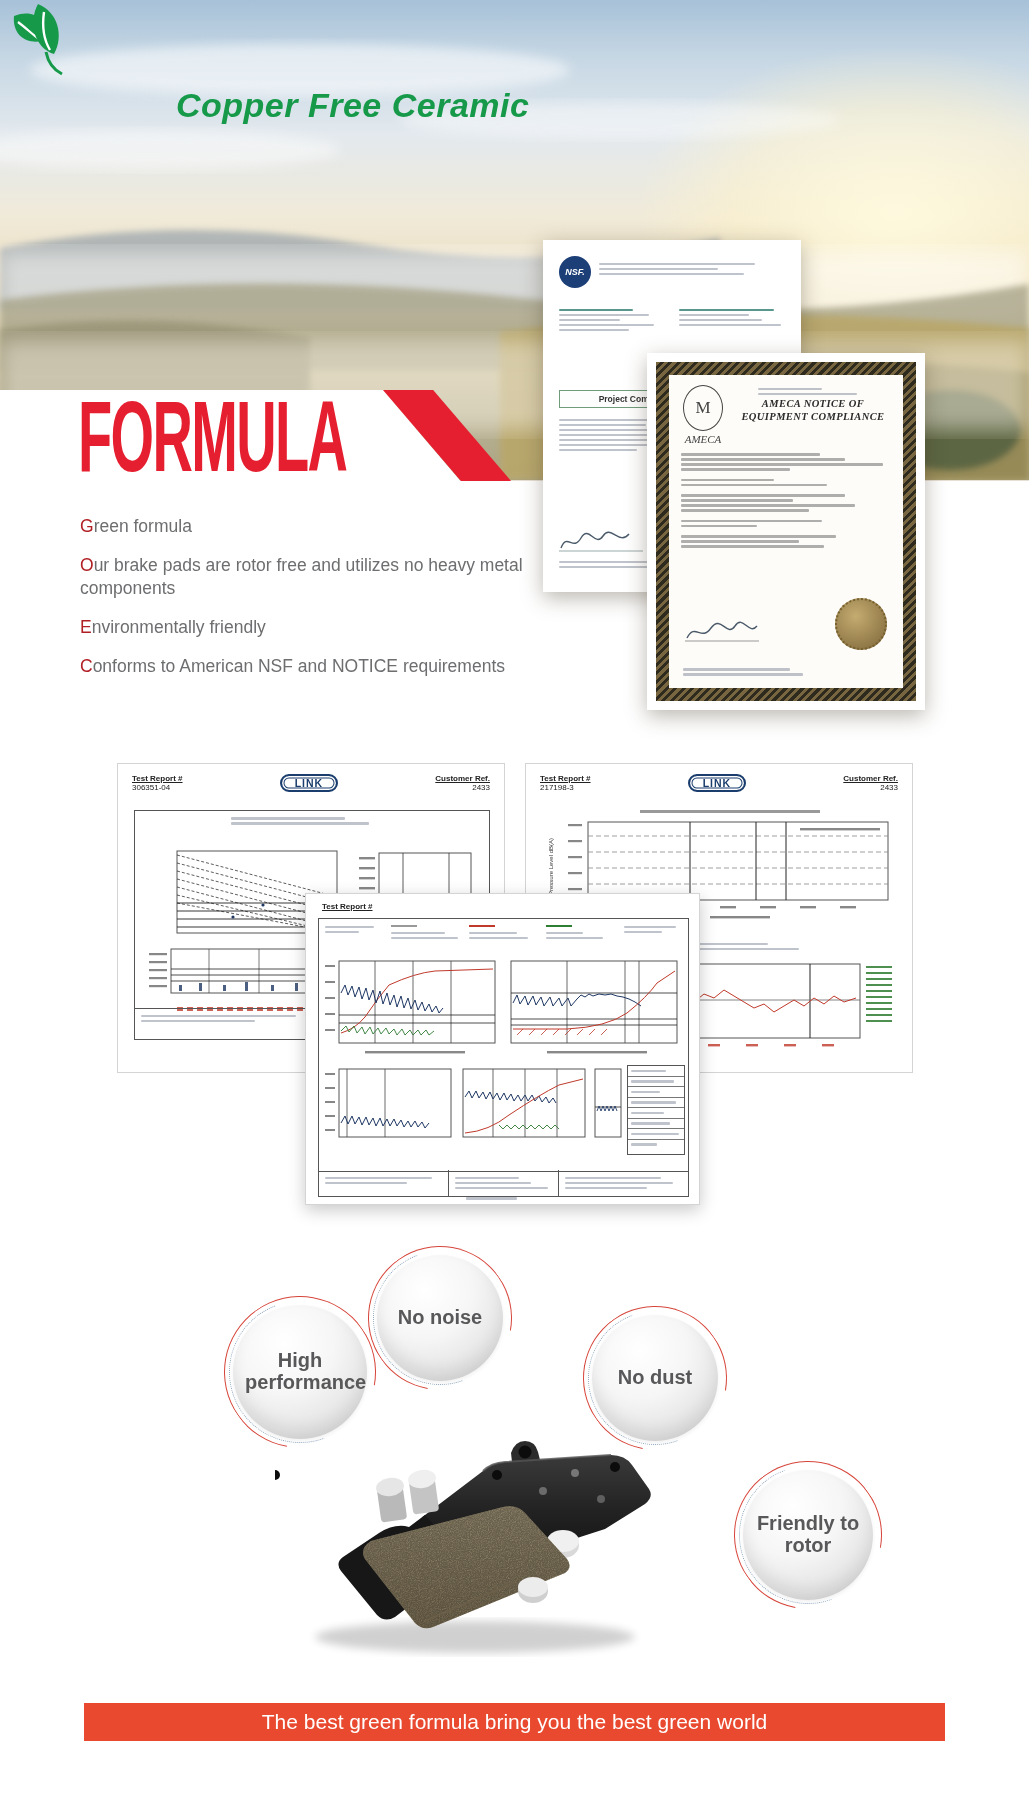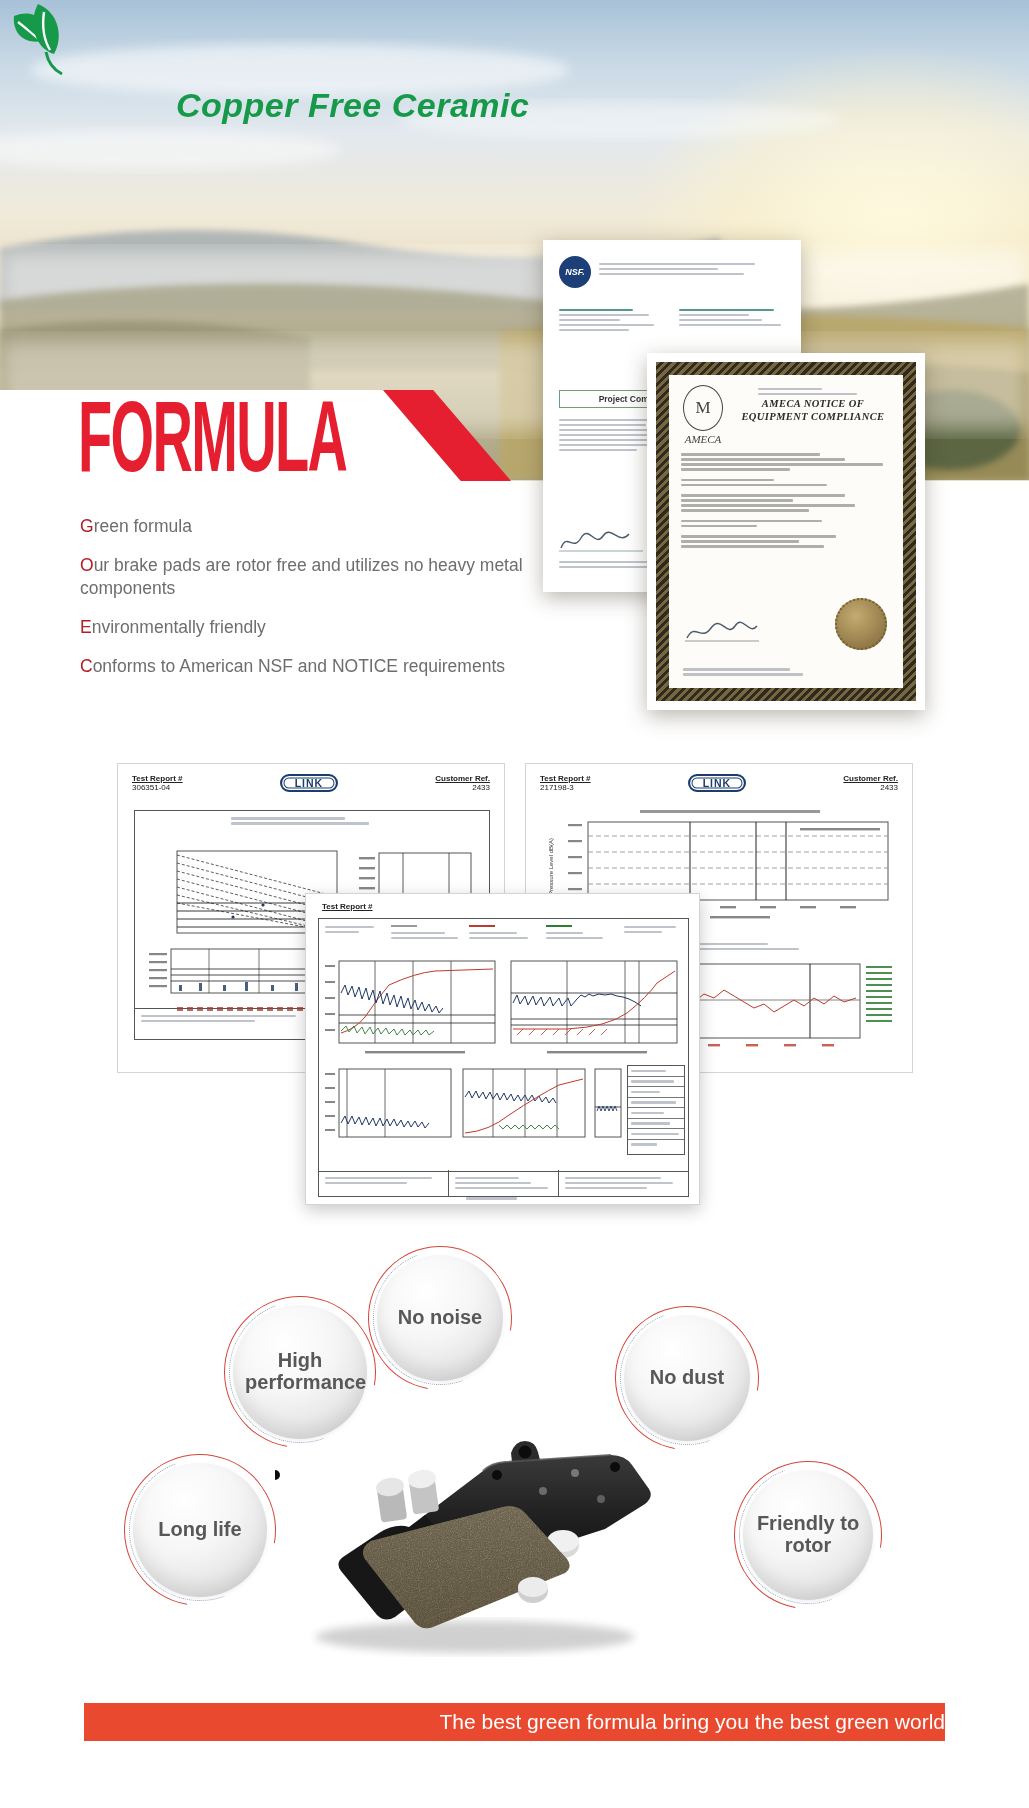--- a/index.html
+++ b/index.html
@@ -100,21 +100,21 @@
     border:1.6px solid #d6453a;border-bottom-color:transparent;transform:rotate(-35deg);}
   .badge::after{content:"";position:absolute;inset:-4px;border-radius:50%;
     border:1.4px dotted #8fa6bd;border-top-color:transparent;border-right-color:transparent;transform:rotate(25deg);}
   .badge span{max-width:82%;}
 
   
   .product{position:absolute;left:275px;top:1395px;width:400px;height:270px;}
 
   
   .banner{position:absolute;left:84px;top:1703px;width:861px;height:38px;background:#e9492f;
-    display:flex;align-items:center;justify-content:flex-end;color:#fff;font-size:21px;}
+    display:flex;align-items:center;justify-content:center;color:#fff;font-size:21px;}
 </style>
 </head>
 <body>
 
 <div class="page">
 
   <div class="hero">
     <svg width="1029" height="480">
       <defs>
         <filter id="b3">
@@ -610,25 +610,22 @@
         <div class="bar" style="width: 85%;"></div>
       </div>
   </div>
 
   <div class="badge" style="left:377px;top:1255px;width:126px;height:126px;">
       <span>No noise</span>
     </div>
   <div class="badge" style="left:233px;top:1305px;width:134px;height:134px;">
       <span>High performance</span>
     </div>
-  <div class="badge" style="left:624px;top:1315px;width:126px;height:126px;justify-content:center;">
+  <div class="badge" style="left:592px;top:1315px;width:126px;height:126px;justify-content:center;">
       <span>No dust</span>
-    </div>
-  <div class="badge" style="left:133px;top:1463px;width:134px;height:134px;">
-      <span>Long life</span>
     </div>
   <div class="badge" style="left:743px;top:1470px;width:130px;height:130px;">
       <span>Friendly to rotor</span>
     </div>
 
   <svg class="product" viewBox="0 0 400 270">
     <defs>
       <filter id="pb">
           <feGaussianBlur stdDeviation="4"></feGaussianBlur>
         </filter>

